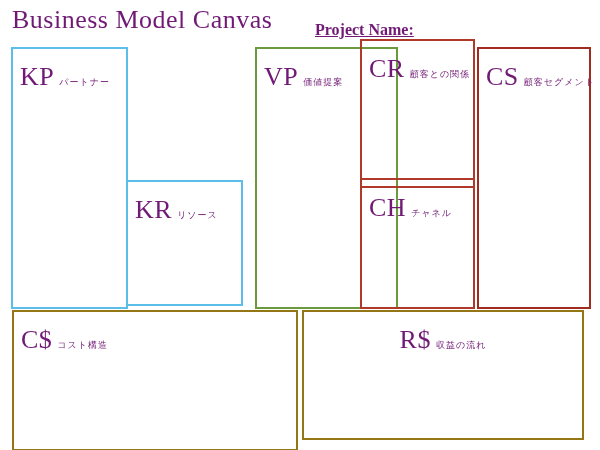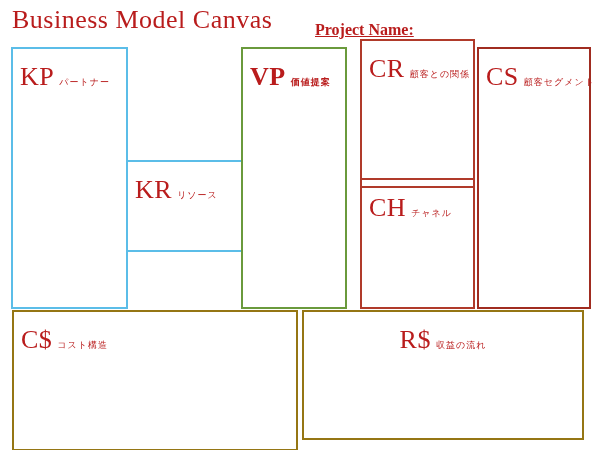--- a/index.html
+++ b/index.html
@@ -1,18 +1,18 @@
 <!DOCTYPE html>
 <html><head>
 <meta charset="utf-8">
 <style>
   html,body{margin:0;padding:0;background:#ffffff;}
   .page{
     position:relative;width:600px;height:450px;background:#ffffff;overflow:hidden;
-    font-family:"Liberation Serif","DejaVu Serif",serif;color:#b91c1c;
+    font-family:"Liberation Serif","DejaVu Serif",serif;color:#701a75;
   }
   .page-title{
     position:absolute;left:12px;top:5px;font-size:26px;line-height:1.15;
     font-weight:normal;letter-spacing:0.5px;white-space:nowrap;
   }
   .project-name{
     position:absolute;left:315px;top:21px;font-size:16px;font-weight:bold;
     text-decoration:underline;white-space:nowrap;
   }
   .block{
@@ -38,27 +38,27 @@
   <div class="page-title">Business Model Canvas</div>
   <div class="project-name">Project Name:</div>
 
   <div class="block z1" style="left: 11px; top: 47px; width: 117px; height: 262px; border-color: rgb(91, 189, 232);">
     <div class="block-title">
       <span class="code">KP</span><span class="sub">パートナー</span>
     </div>
   </div>
 
 
-  <div class="block z2" style="left: 126px; top: 160px; width: 117px; height: 92px; border-color: rgb(91, 189, 232);">
+  <div class="block z2" style="left: 126px; top: 180px; width: 117px; height: 126px; border-color: rgb(91, 189, 232);">
     <div class="block-title">
       <span class="code">KR</span><span class="sub">リソース</span>
     </div>
   </div>
 
-  <div class="block z3" style="left: 241px; top: 47px; width: 106px; height: 262px; border-color: rgb(106, 154, 60); font-weight: bold;">
+  <div class="block z3" style="left: 255px; top: 47px; width: 143px; height: 262px; border-color: rgb(106, 154, 60);">
     <div class="block-title">
       <span class="code">VP</span><span class="sub">価値提案</span>
     </div>
   </div>
 
   <div class="block z4" style="left: 360px; top: 39px; width: 115px; height: 149px; border-color: rgb(176, 58, 42);">
     <div class="block-title">
       <span class="code">CR</span><span class="sub">顧客との関係</span>
     </div>
   </div>

